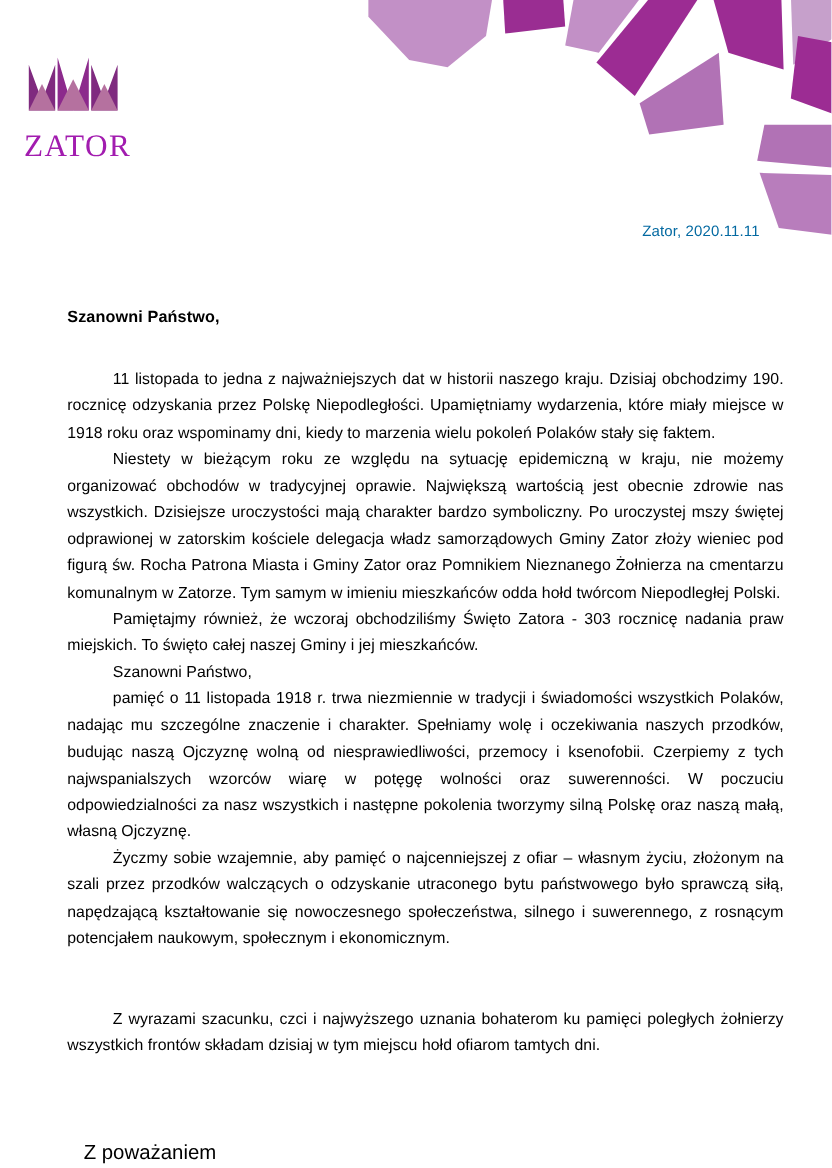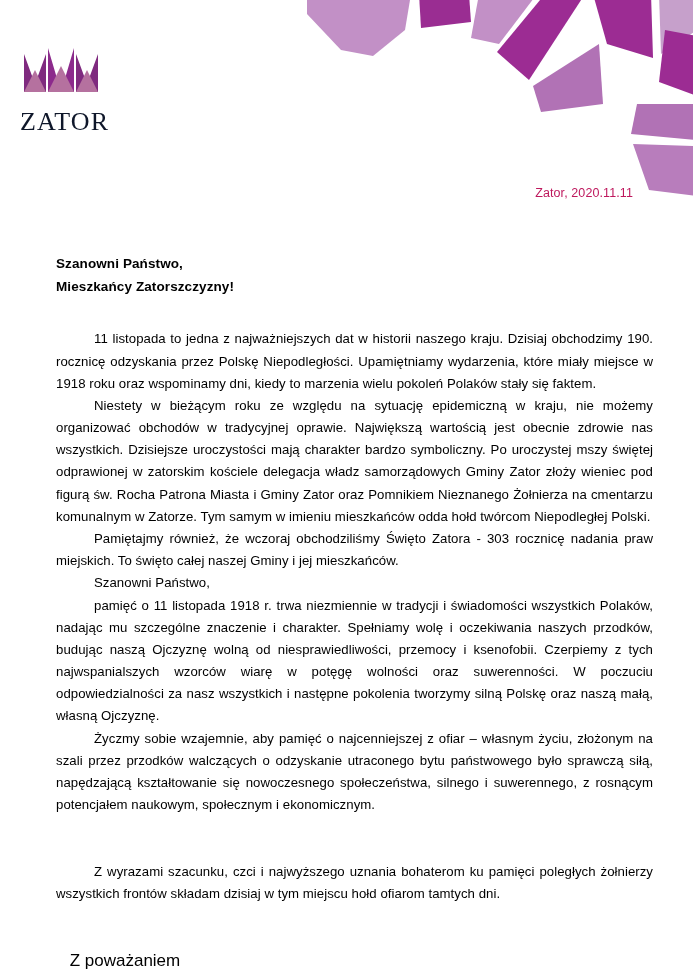--- a/index.html
+++ b/index.html
@@ -41,31 +41,31 @@
     height: 52px;
     margin-left: 6px;
   }
   .logo-word {
     margin-top: 9px;
     margin-left: 4px;
     font-family: "Liberation Serif", serif;
     font-size: 26px;
     font-weight: 400;
     letter-spacing: 1.2px;
-    color: #0f172a;
+    color: #a21caf;
     line-height: 1;
   }
 
   
   .date-line {
     position: absolute;
     top: 186px;
     right: 60px;
     font-size: 12.5px;
-    color: #be185d;
+    color: #0369a1;
     letter-spacing: .1px;
   }
 
   
   .letter {
     position: absolute;
     left: 56px;
     right: 40px;
     top: 252px;
   }
@@ -145,21 +145,20 @@
   </svg>
   <div class="logo-word">ZATOR</div>
 </div>
 
 <div class="date-line">Zator, 2020.11.11</div>
 
 <div class="letter">
 
   <div class="salutation">
     <div>Szanowni Państwo,</div>
-    <div>Mieszkańcy Zatorszczyzny!</div>
   </div>
 
   <div class="body-text">
     <p>11 listopada to jedna z najważniejszych dat w historii naszego kraju. Dzisiaj obchodzimy 190. rocznicę odzyskania przez Polskę Niepodległości. Upamiętniamy wydarzenia, które miały miejsce w 1918 roku oraz wspominamy dni, kiedy to marzenia wielu pokoleń Polaków stały się faktem.</p>
     <p>Niestety w bieżącym roku ze względu na sytuację epidemiczną w kraju, nie możemy organizować obchodów w tradycyjnej oprawie. Największą wartością jest obecnie zdrowie nas wszystkich. Dzisiejsze uroczystości mają charakter bardzo symboliczny. Po uroczystej mszy świętej odprawionej w zatorskim kościele delegacja władz samorządowych Gminy Zator złoży wieniec pod figurą św. Rocha Patrona Miasta i Gminy Zator oraz Pomnikiem Nieznanego Żołnierza na cmentarzu komunalnym w Zatorze. Tym samym w imieniu mieszkańców odda hołd twórcom Niepodległej Polski.</p>
     <p>Pamiętajmy również, że wczoraj obchodziliśmy Święto Zatora - 303 rocznicę nadania praw miejskich. To święto całej naszej Gminy i jej mieszkańców.</p>
     <p>Szanowni Państwo,</p>
     <p>pamięć o 11 listopada 1918 r. trwa niezmiennie w tradycji i świadomości wszystkich Polaków, nadając mu szczególne znaczenie i charakter. Spełniamy wolę i oczekiwania naszych przodków, budując naszą Ojczyznę wolną od niesprawiedliwości, przemocy i ksenofobii. Czerpiemy z tych najwspanialszych wzorców wiarę w potęgę wolności oraz suwerenności. W poczuciu odpowiedzialności za nasz wszystkich i następne pokolenia tworzymy silną Polskę oraz naszą małą, własną Ojczyznę.</p>
     <p>Życzmy sobie wzajemnie, aby pamięć o najcenniejszej z ofiar – własnym życiu, złożonym na szali przez przodków walczących o odzyskanie utraconego bytu państwowego było sprawczą siłą, napędzającą  kształtowanie  się  nowoczesnego społeczeństwa, silnego i suwerennego, z rosnącym potencjałem naukowym, społecznym i ekonomicznym.</p>
     <p>Z wyrazami szacunku, czci i najwyższego uznania bohaterom ku pamięci poległych żołnierzy wszystkich frontów składam dzisiaj w tym miejscu hołd ofiarom tamtych dni.</p>

